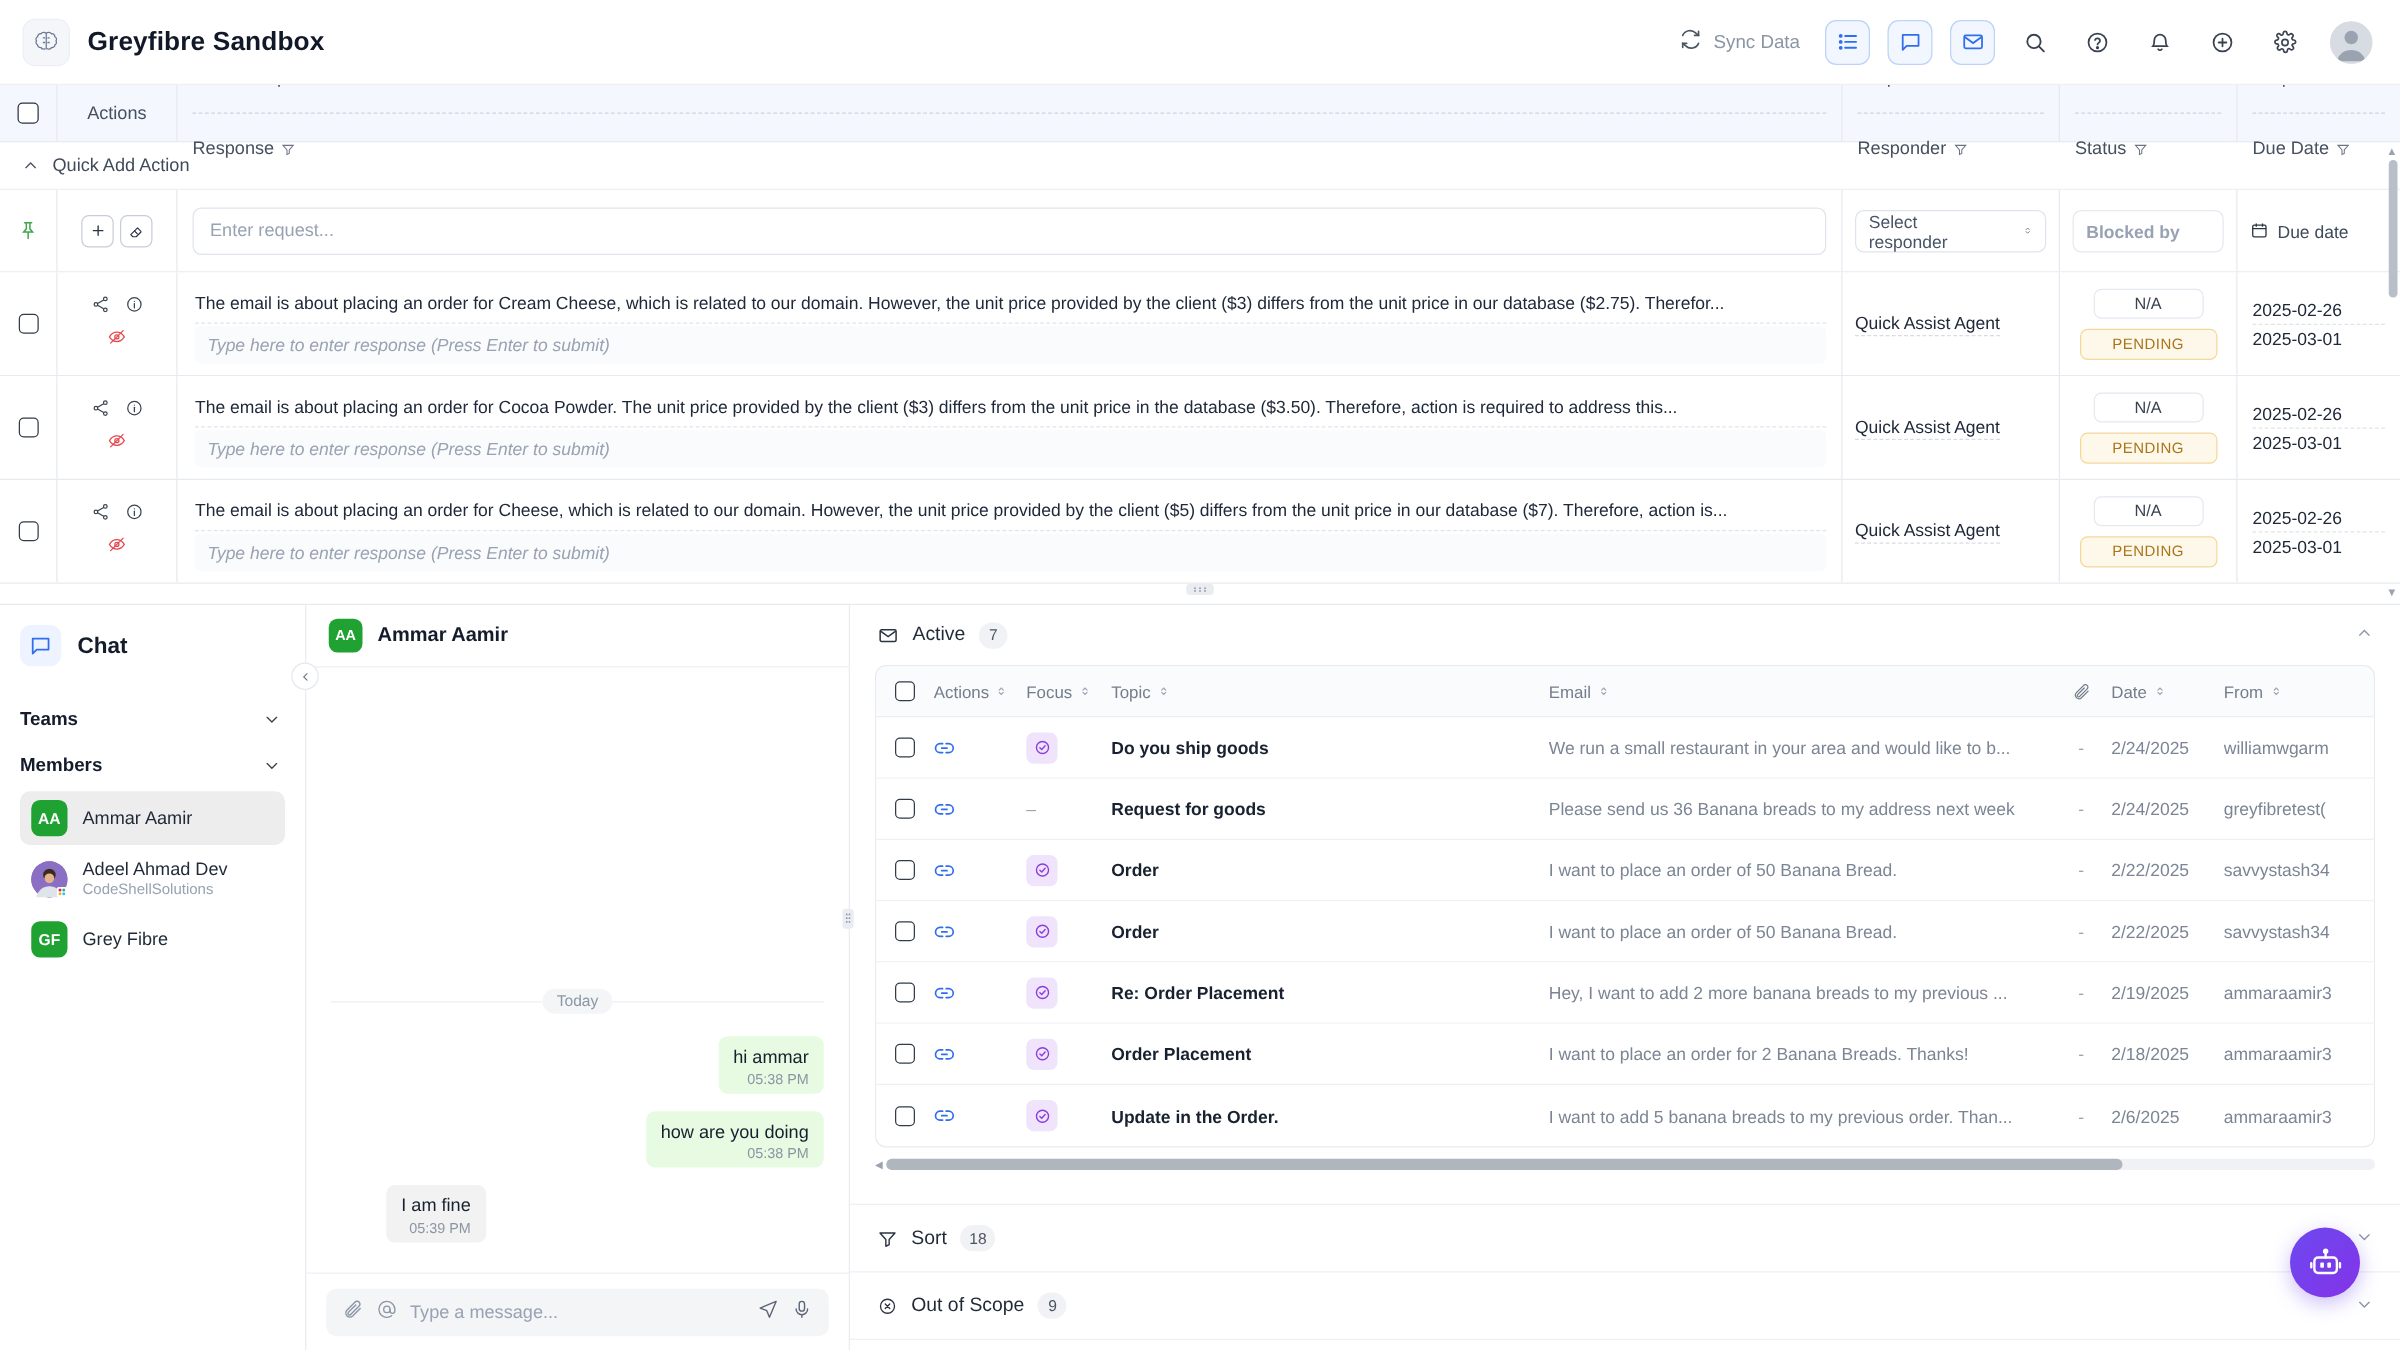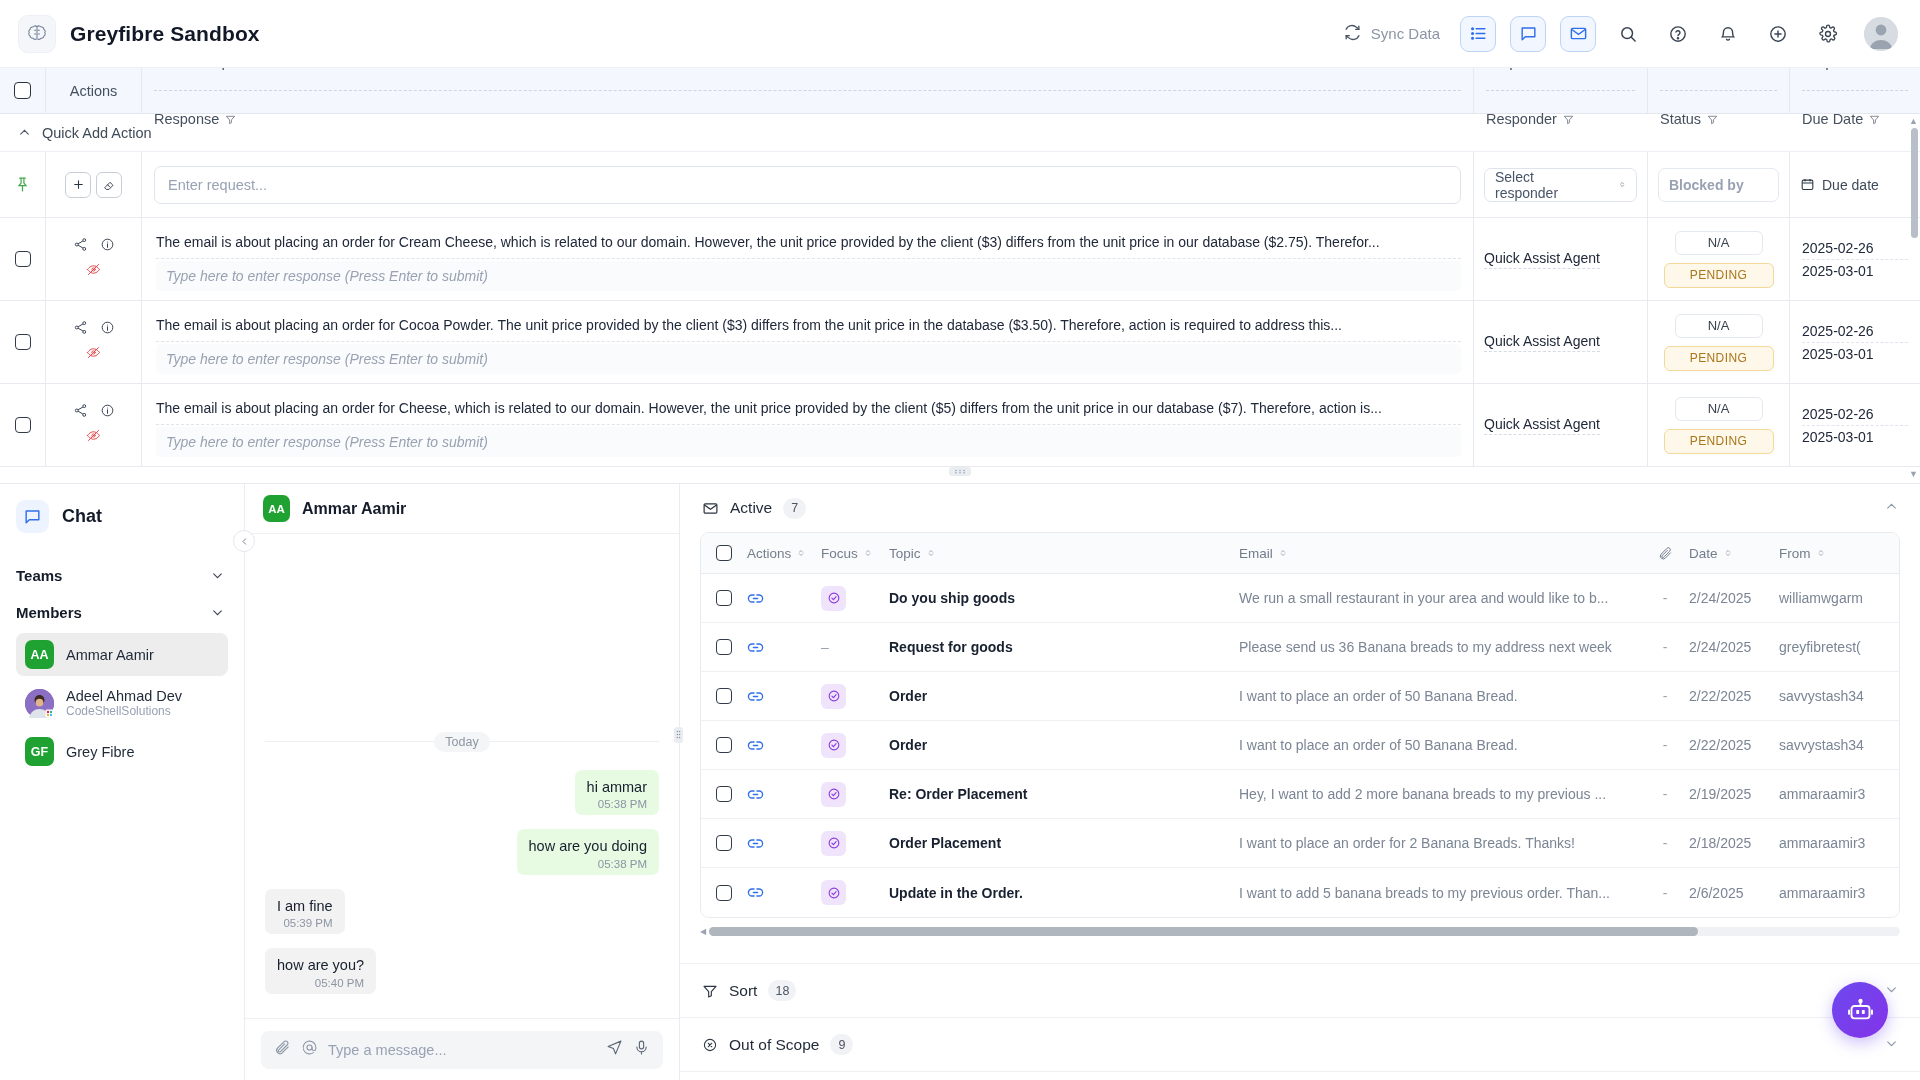--- a/index.html
+++ b/index.html
@@ -216,21 +216,21 @@
   .conv-name { font-size: 16px; font-weight: bold; color: #141c2b; }
   .conv-body { flex: 1 1 auto; min-height: 0; display: flex; flex-direction: column;
                justify-content: flex-end; padding: 0 20px 10px 20px; overflow: hidden; }
   .day-sep { display: flex; align-items: center; gap: 0; margin: 10px 0 18px 0; }
   .day-line { flex: 1 1 auto; border-top: 1px solid #eceef2; }
   .day-pill { font-size: 12.5px; color: #8d96a5; background: #f4f5f7; border-radius: 11px; padding: 3px 11px; }
   .bubble-row { display: flex; margin-bottom: 14px; }
   .bubble-row.out { justify-content: flex-end; }
   .bubble {
     max-width: 72%; border-radius: 7px; padding: 8px 12px 5px 12px;
-    display: flex; flex-direction: column;
+    display: flex; flex-direction: column; margin-left: 44px;
   }
   .bubble.out { background: #e6fbe2; }
   .bubble.in { background: #f2f2f2; }
   .b-text { font-size: 14.5px; color: #17202e; line-height: 1.35; }
   .b-time { font-size: 11.5px; color: #8c95a4; align-self: flex-end; margin-top: 1px; }
   .composer { height: 62px; flex: 0 0 62px; border-top: 1px solid #eef0f4;
               display: flex; align-items: center; padding: 0 16px; }
   .composer-inner {
     flex: 1 1 auto; height: 38px; background: #f4f5f7; border-radius: 8px;
     display: flex; align-items: center; gap: 10px; padding: 0 13px;
@@ -768,26 +768,20 @@
             <div class="b-text">how are you doing</div>
             <div class="b-time">05:38 PM</div>
           </div>
         </div>
         <div class="bubble-row">
           <div class="bubble in">
             <div class="b-text">I am fine</div>
             <div class="b-time">05:39 PM</div>
           </div>
         </div>
-        <div class="bubble-row">
-          <div class="bubble in">
-            <div class="b-text">how are you?</div>
-            <div class="b-time">05:40 PM</div>
-          </div>
-        </div>
       </div>
 
       <div class="composer">
         <div class="composer-inner">
           <span>
             <svg width="17" height="17" viewBox="0 0 24 24" fill="none" stroke="#8b95a5" stroke-width="1.6" stroke-linecap="round">
                 <path d="M20 11l-8.5 8.5a4.6 4.6 0 0 1-6.5-6.5l9-9a3.2 3.2 0 1 1 4.5 4.5l-9 9a1.8 1.8 0 1 1-2.5-2.5l8-8"></path>
               </svg>
           </span>
           <span>

